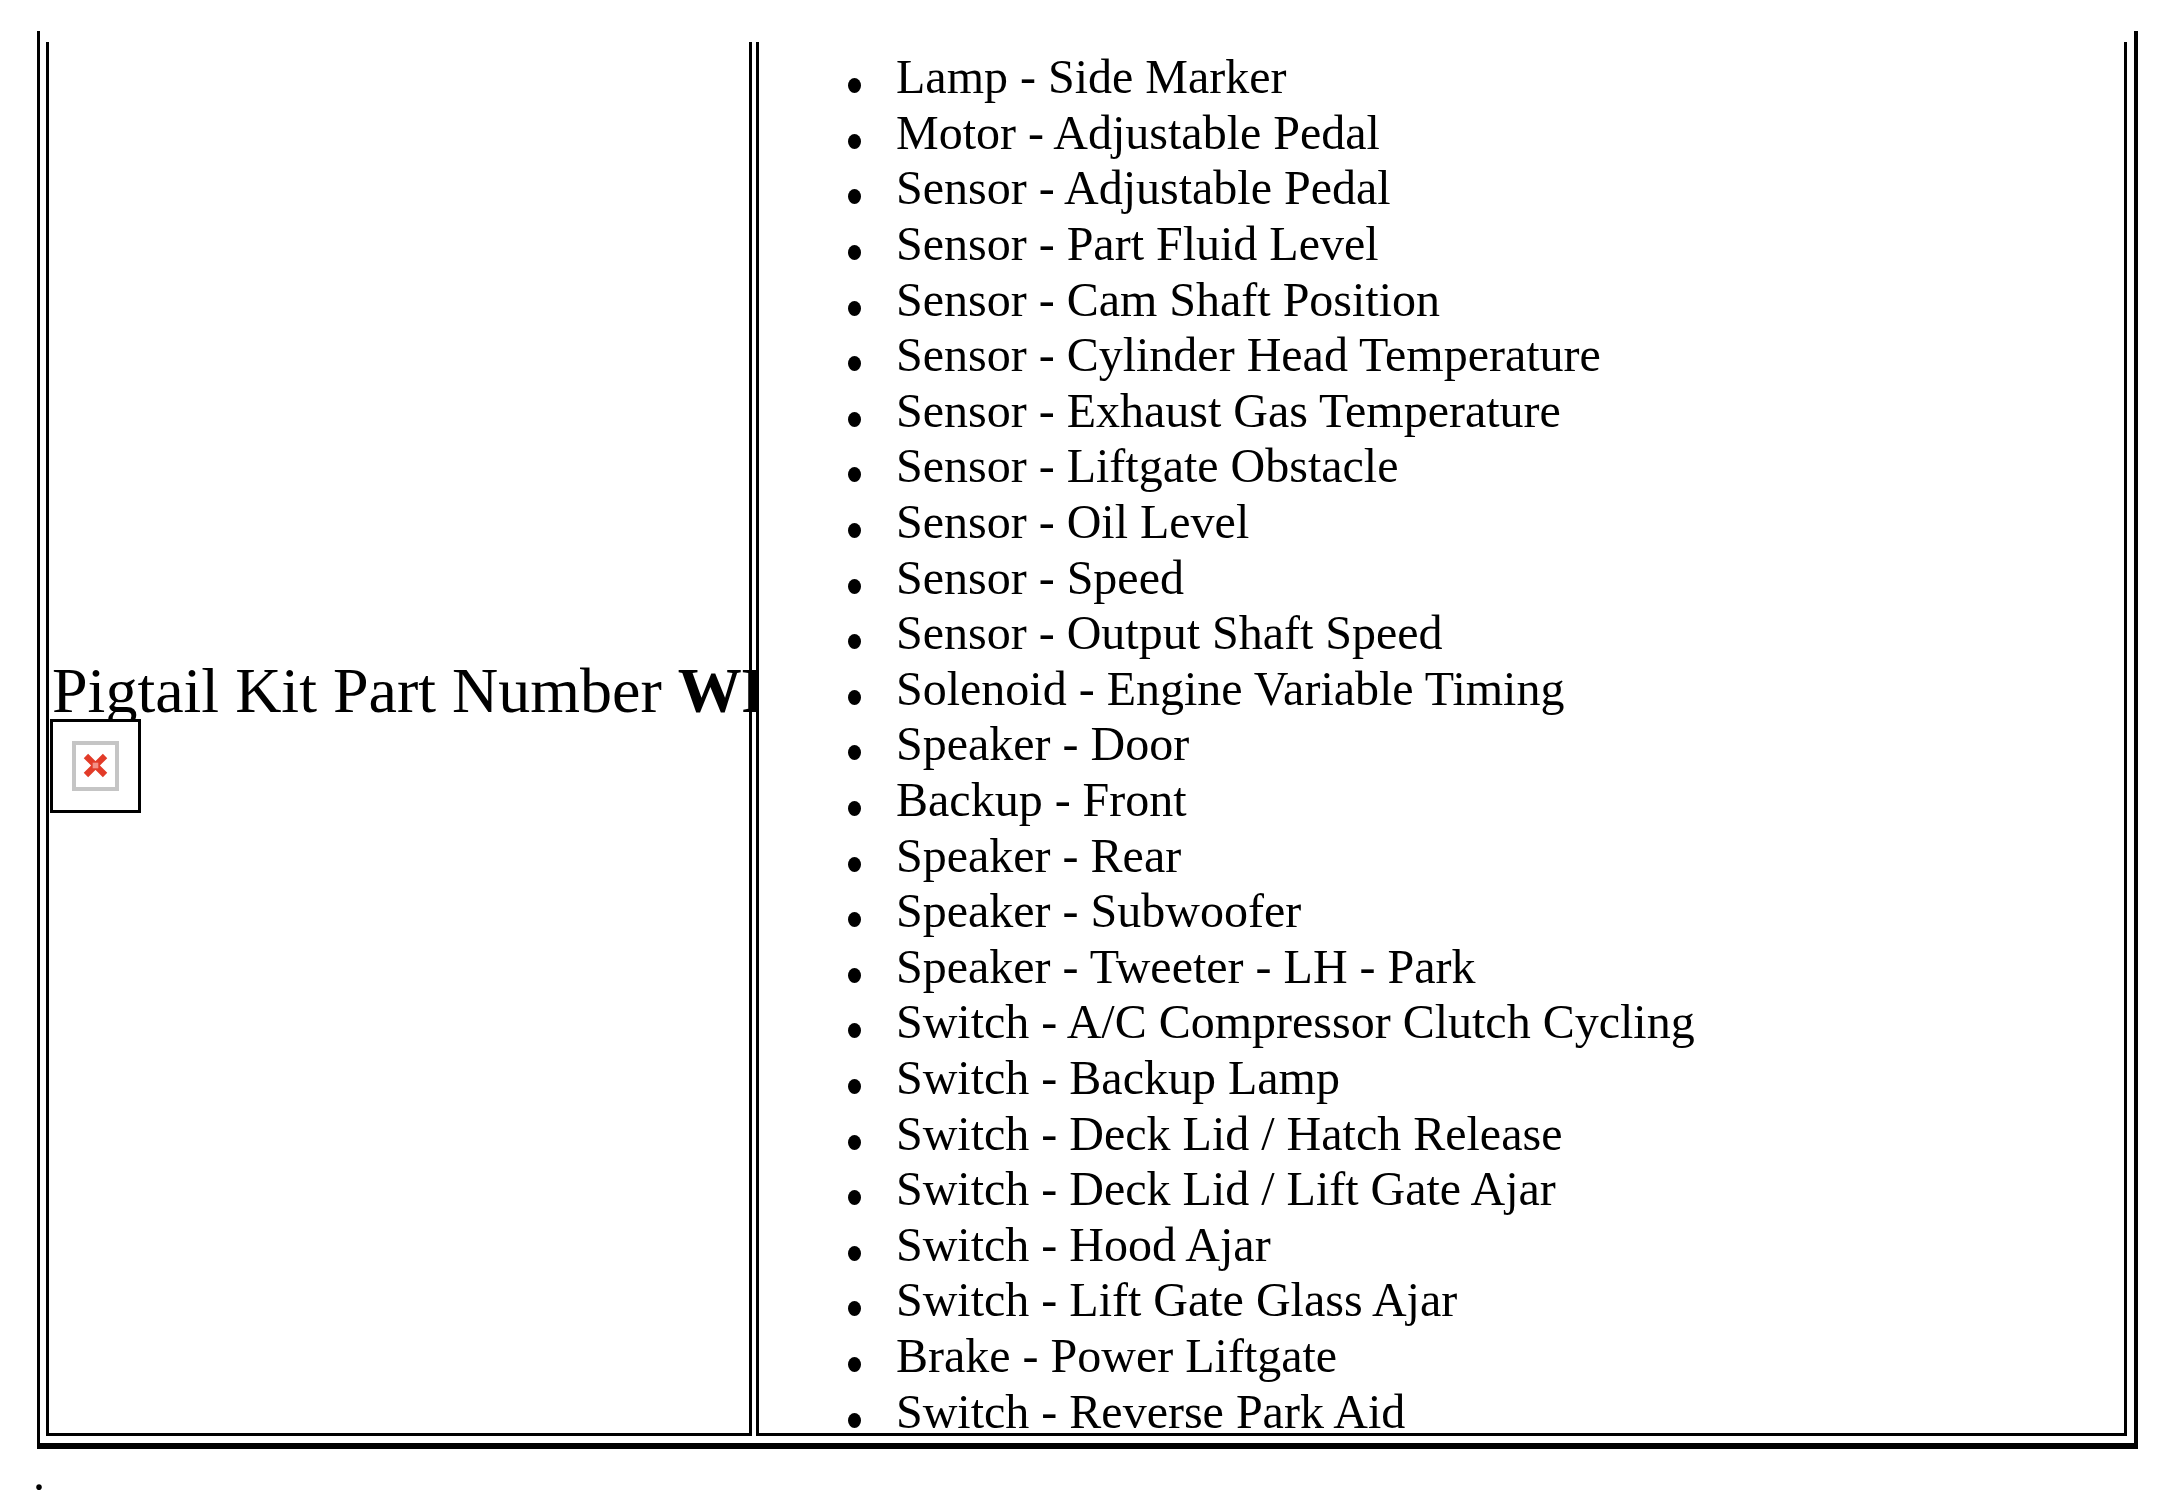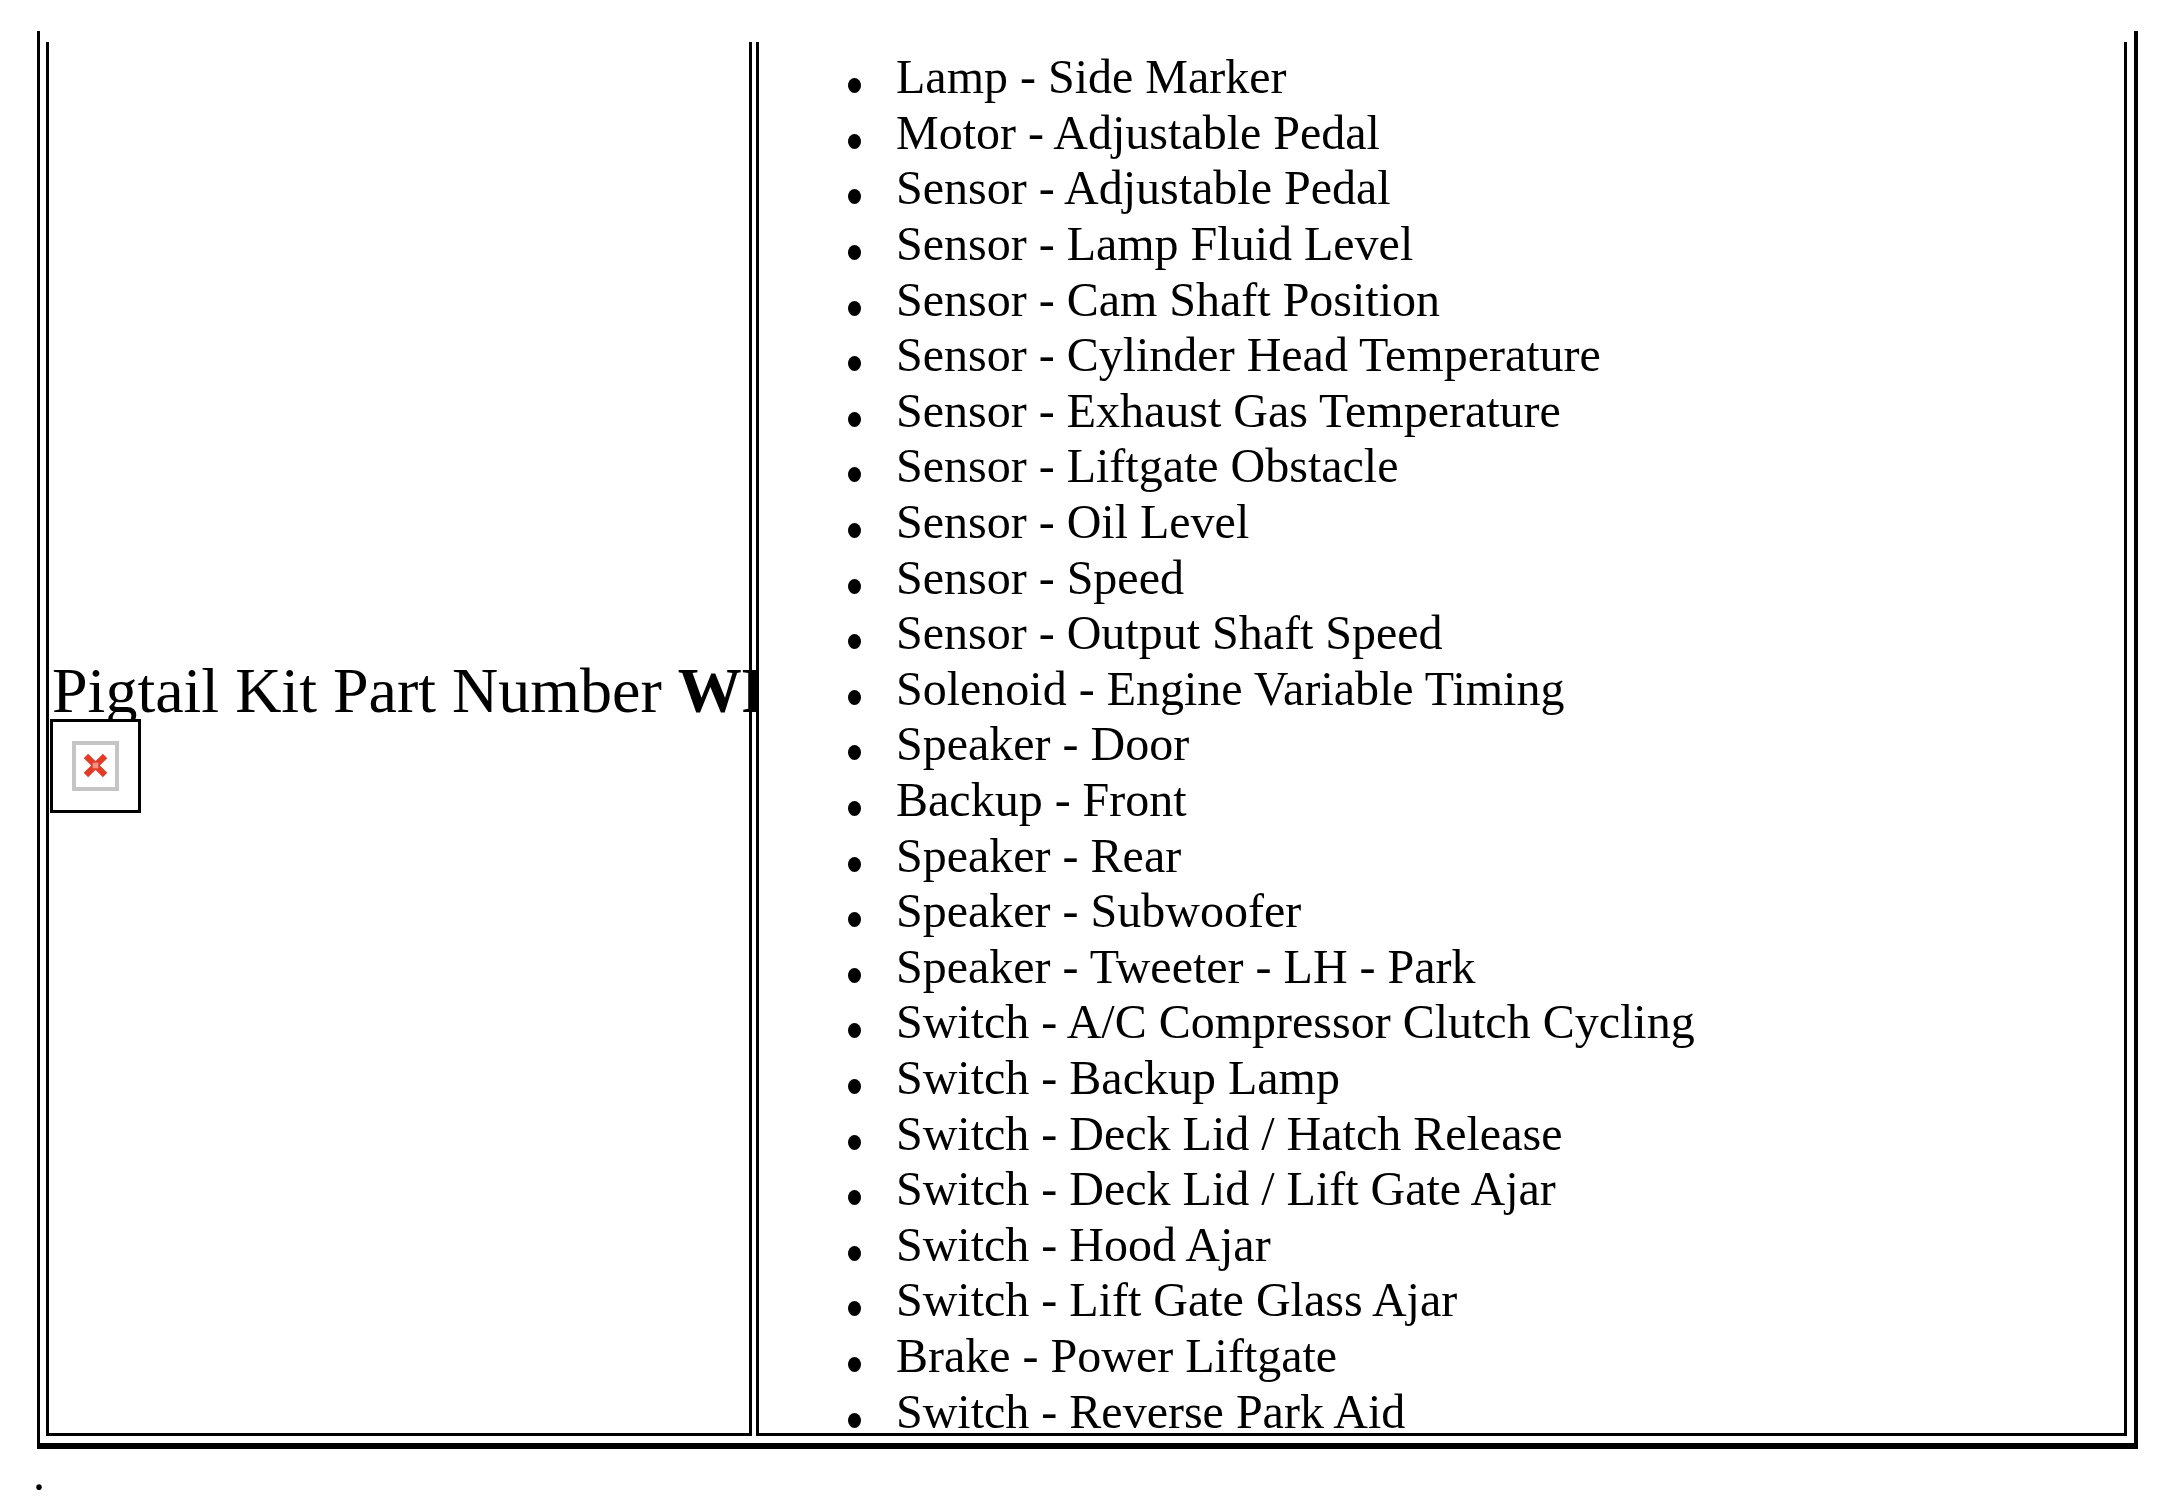--- a/index.html
+++ b/index.html
@@ -81,21 +81,21 @@
           <li>
           <span class="bullet"></span>
           <span class="part-text">Motor - Adjustable Pedal</span>
         </li>
           <li>
           <span class="bullet"></span>
           <span class="part-text">Sensor - Adjustable Pedal</span>
         </li>
           <li>
           <span class="bullet"></span>
-          <span class="part-text">Sensor - Lamp Fluid Level</span>
+          <span class="part-text">Sensor - Part Fluid Level</span>
         </li>
           <li>
           <span class="bullet"></span>
           <span class="part-text">Sensor - Cam Shaft Position</span>
         </li>
           <li>
           <span class="bullet"></span>
           <span class="part-text">Sensor - Cylinder Head Temperature</span>
         </li>
           <li>

